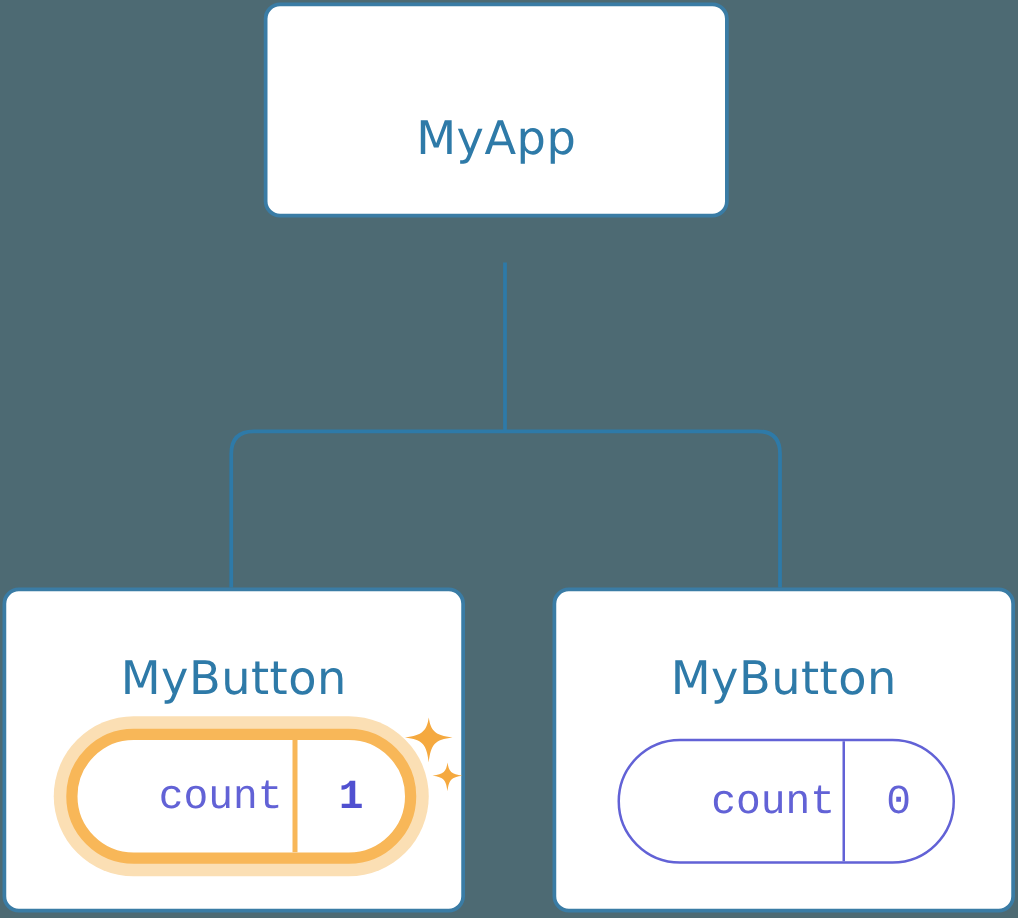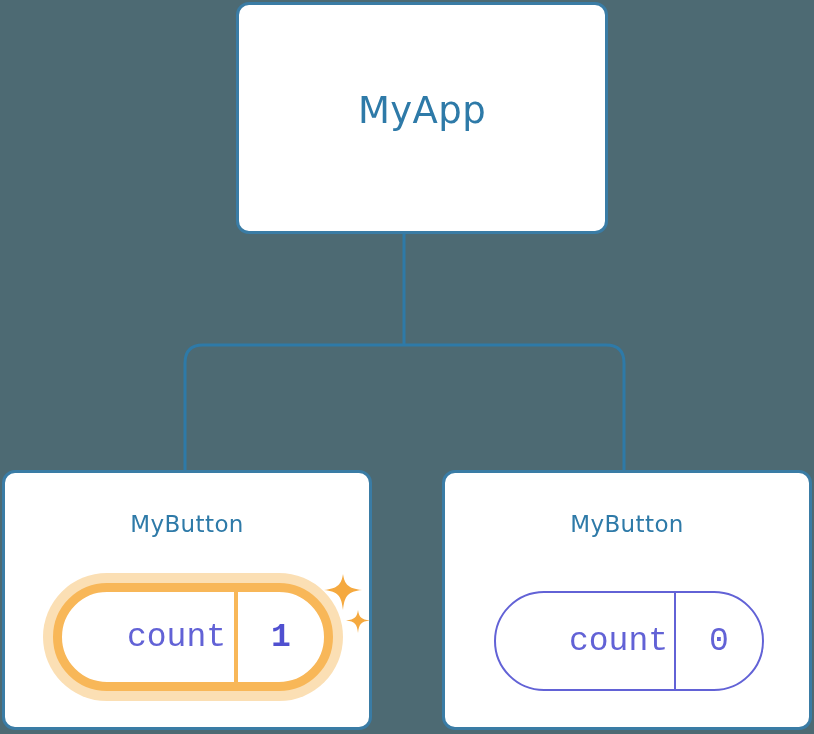--- a/index.html
+++ b/index.html
@@ -27,24 +27,24 @@
   }
   .node {
     position: absolute;
     background: #ffffff;
     border: 3px solid #3a7ca5;
     border-radius: 13px;
     box-sizing: border-box;
     z-index: 2;
   }
   #node-app {
-    left: 236px;
+    left: 211px;
     top: 2px;
     width: 372px;
-    height: 232px;
+    height: 172px;
   }
   #node-btn-left {
     left: 2px;
     top: 470px;
     width: 370px;
     height: 260px;
   }
   #node-btn-right {
     left: 442px;
     top: 470px;
@@ -60,22 +60,22 @@
     font-family: "DejaVu Sans", sans-serif;
     font-weight: 400;
     letter-spacing: 0.4px;
     white-space: nowrap;
   }
   #node-app .node-title {
     top: 84px;
     font-size: 37px;
   }
   .btn-title {
-    top: 38px;
-    font-size: 23px;
+    top: 48px;
+    font-size: 37px;
   }
 
   
   .pill-wrap {
     position: absolute;
   }
   .pill {
     position: relative;
     display: flex;
     align-items: stretch;

